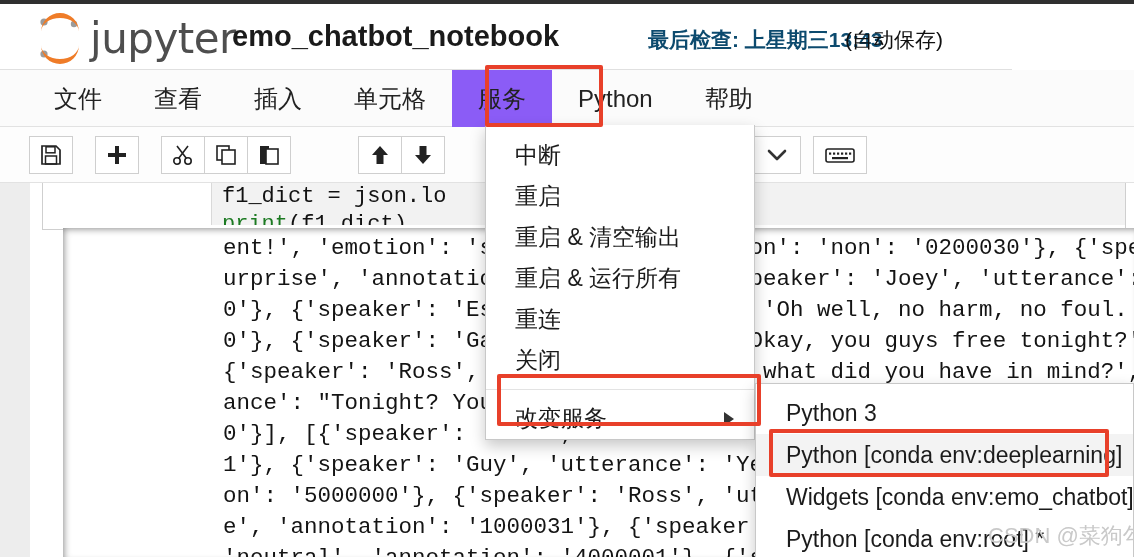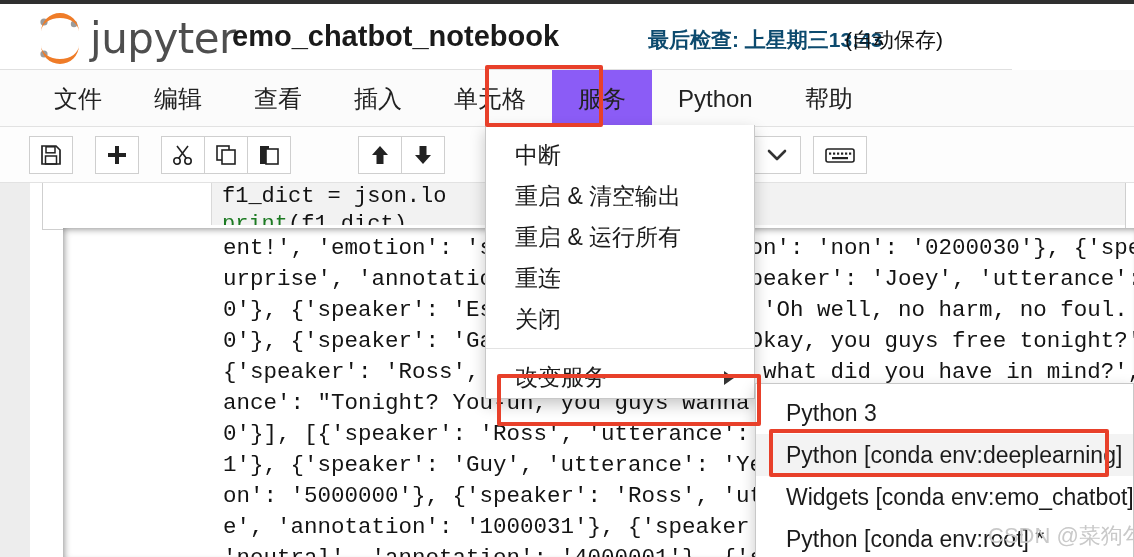--- a/index.html
+++ b/index.html
@@ -293,21 +293,20 @@
   </div>
   <div class="brand">jupyter</div>
   <div class="nb-title">emo_chatbot_notebook</div>
   <div class="nb-checkpoint">最后检查: 上星期三13:43</div>
   <div class="nb-autosave">(自动保存)</div>
 </div>
 
 <div class="menubar">
   <div class="menubar-inner">
     <div class="menu-item">文件</div>
-    <div class="menu-item">编辑</div>
     <div class="menu-item">查看</div>
     <div class="menu-item">插入</div>
     <div class="menu-item">单元格</div>
     <div class="menu-item active">服务</div>
     <div class="menu-item">Python</div>
     <div class="menu-item">帮助</div>
   </div>
 </div>
 
 <div class="toolbar">
@@ -420,20 +419,21 @@
     <div class="output-text" style="top:191px;">0'}], [{'speaker': 'Ross', 'utterance': 'Hey, how are ya?', 'annotation</div>
     <div class="output-text" style="top:222px;">1'}, {'speaker': 'Guy', 'utterance': 'Yeah, I'm good.', 'annotation'</div>
     <div class="output-text" style="top:253px;">on': '5000000'}, {'speaker': 'Ross', 'utterance': 'Well, that's great</div>
     <div class="output-text" style="top:284px;">e', 'annotation': '1000031'}, {'speaker': 'Ross', 'utterance'</div>
     <div class="output-text" style="top:315px;">'neutral', 'annotation': '4000001'}, {'speaker': 'Ross', 'utterance'</div>
   </div>
 </div>
 
 <div class="dropdown">
   <div class="dd-item">中断</div>
+  <div class="dd-item">重启</div>
   <div class="dd-item">重启 &amp; 清空输出</div>
   <div class="dd-item">重启 &amp; 运行所有</div>
   <div class="dd-item">重连</div>
   <div class="dd-item">关闭</div>
   <div class="dd-sep"></div>
   <div class="dd-item has-sub">
     <span>改变服务</span>
     <span class="caret-right"></span>
   </div>
 </div>

